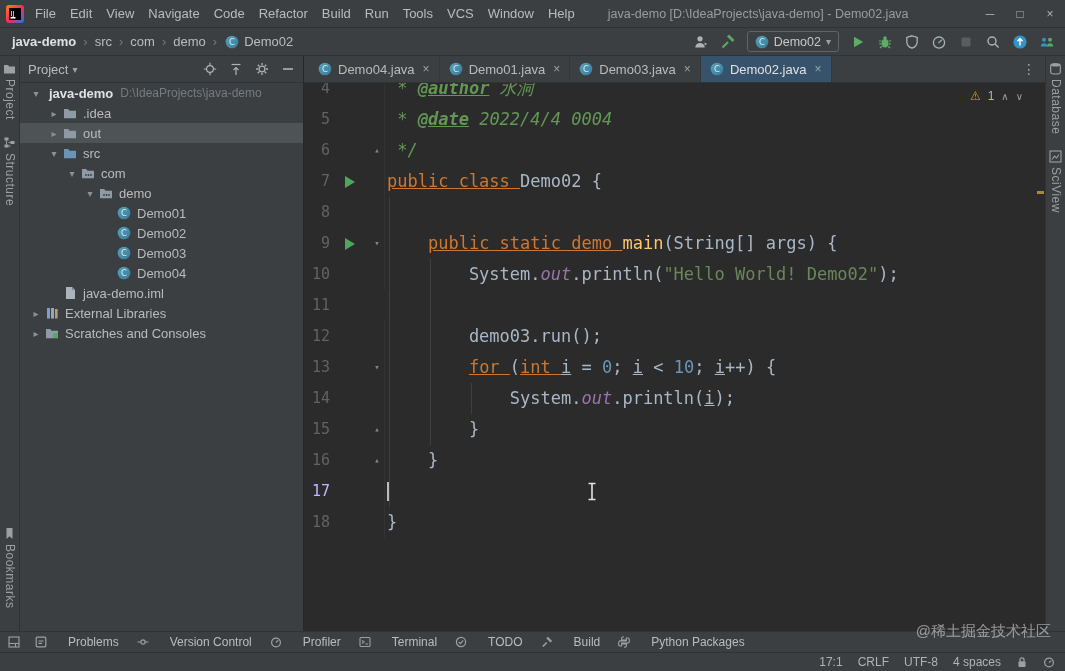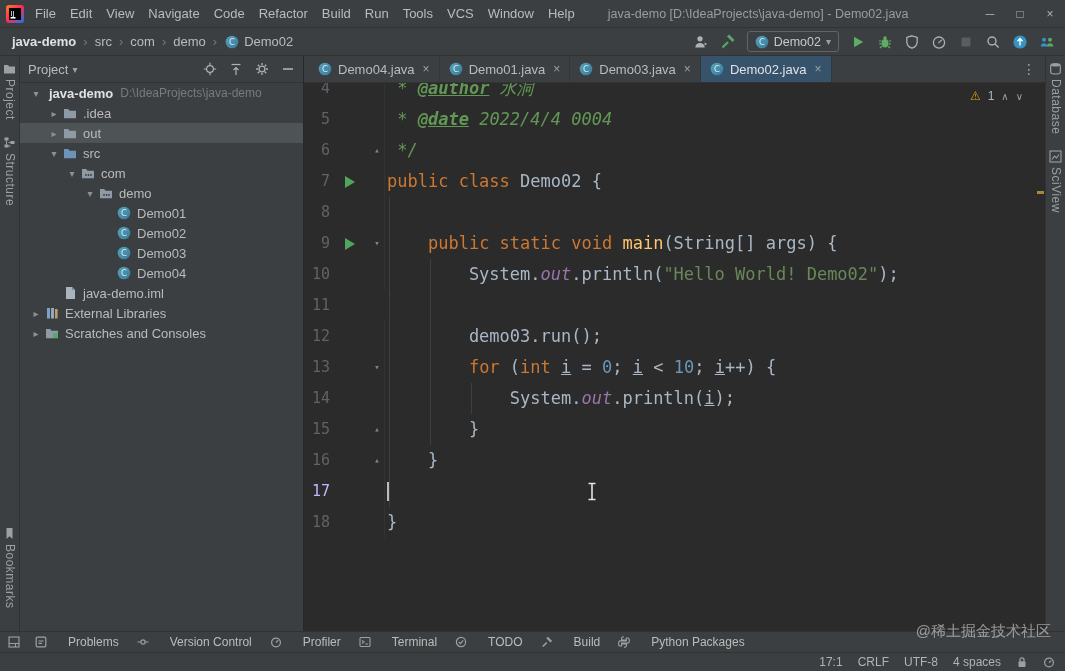--- a/index.html
+++ b/index.html
@@ -62,21 +62,21 @@
   .editor{flex:1;position:relative;overflow:hidden;font-family:"DejaVu Sans Mono","Liberation Mono",monospace;}
   .code-inner{position:relative;margin-top:-10px;}
   .code-line{display:flex;height:31px;line-height:31px;font-size:17px;white-space:pre;}
   .ln{width:26px;flex:none;text-align:right;color:#606366;font-size:15px;}
   .ln.caret-ln{color:#c4b5fd;}
   .run-slot{width:40px;flex:none;display:flex;align-items:center;justify-content:center;}
   .run-arrow{width:0;height:0;border-left:10px solid #4fa55b;border-top:6px solid transparent;border-bottom:6px solid transparent;}
   .fold-slot{width:14px;flex:none;display:flex;align-items:center;justify-content:center;color:#808589;font-size:9px;}
   .code-text{position:relative;flex:1;padding-left:2px;border-left:1px solid #313335;}
   .seg.def{color:#a9b7c6;}
-  .seg.kw{color:#cc7832;}
+  .seg.kw{color:#cc7832;text-decoration:underline;}
   .seg.str{color:#6a8759;}
   .seg.numlit{color:#6897bb;}
   .seg.cmt{color:#629755;font-style:italic;}
   .seg.tag{color:#629755;font-style:italic;font-weight:bold;text-decoration:underline;margin-top:20px;}
   .seg.field{color:#9876aa;font-style:italic;}
   .seg.method{color:#ffc66d;}
   .seg.under{color:#a9b7c6;text-decoration:underline;}
   .caret{position:absolute;left:2px;top:6px;width:2px;height:19px;background:#bcbcbc;}
   .indent-guide{position:absolute;width:1px;background:#3d4042;}
   .inspections{position:absolute;top:6px;right:22px;display:flex;align-items:center;gap:7px;font-size:12px;color:#a9b7c6;font-family:"Liberation Sans","DejaVu Sans",sans-serif;}
@@ -542,21 +542,21 @@
           </div>
           <span class="tab-more">⋮</span>
         </div>
       <div class="editor">
         <div class="code-inner">
             <div class="code-line"><span class="ln">4</span><span class="run-slot"></span><span class="fold-slot"></span><span class="code-text"><span class="seg cmt"> * </span><span class="seg tag">@author</span><span class="seg cmt"> 水洞</span></span></div>
             <div class="code-line"><span class="ln">5</span><span class="run-slot"></span><span class="fold-slot"></span><span class="code-text"><span class="seg cmt"> * </span><span class="seg tag">@date</span><span class="seg cmt"> 2022/4/4 0004</span></span></div>
             <div class="code-line"><span class="ln">6</span><span class="run-slot"></span><span class="fold-slot">▴</span><span class="code-text"><span class="seg cmt"> */</span></span></div>
             <div class="code-line"><span class="ln">7</span><span class="run-slot"><span class="run-arrow"></span></span><span class="fold-slot"></span><span class="code-text"><span class="seg kw">public class </span><span class="seg def">Demo02 {</span></span></div>
             <div class="code-line"><span class="ln">8</span><span class="run-slot"></span><span class="fold-slot"></span><span class="code-text"></span></div>
-            <div class="code-line"><span class="ln">9</span><span class="run-slot"><span class="run-arrow"></span></span><span class="fold-slot">▾</span><span class="code-text"><span class="seg def">    </span><span class="seg kw">public static void </span><span class="seg method">main</span><span class="seg def">(String[] args) {</span></span></div>
+            <div class="code-line"><span class="ln">9</span><span class="run-slot"><span class="run-arrow"></span></span><span class="fold-slot">▾</span><span class="code-text"><span class="seg def">    </span><span class="seg kw">public static demo </span><span class="seg method">main</span><span class="seg def">(String[] args) {</span></span></div>
             <div class="code-line"><span class="ln">10</span><span class="run-slot"></span><span class="fold-slot"></span><span class="code-text"><span class="seg def">        System.</span><span class="seg field">out</span><span class="seg def">.println(</span><span class="seg str">"Hello World! Demo02"</span><span class="seg def">);</span></span></div>
             <div class="code-line"><span class="ln">11</span><span class="run-slot"></span><span class="fold-slot"></span></div>
             <div class="code-line"><span class="ln">12</span><span class="run-slot"></span><span class="fold-slot"></span><span class="code-text"><span class="seg def">        demo03.run();</span></span></div>
             <div class="code-line"><span class="ln">13</span><span class="run-slot"></span><span class="fold-slot">▾</span><span class="code-text"><span class="seg def">        </span><span class="seg kw">for </span><span class="seg def">(</span><span class="seg kw">int </span><span class="seg under">i</span><span class="seg def"> = </span><span class="seg numlit">0</span><span class="seg def">; </span><span class="seg under">i</span><span class="seg def"> &lt; </span><span class="seg numlit">10</span><span class="seg def">; </span><span class="seg under">i</span><span class="seg def">++) {</span></span></div>
             <div class="code-line"><span class="ln">14</span><span class="run-slot"></span><span class="fold-slot"></span><span class="code-text"><span class="seg def">            System.</span><span class="seg field">out</span><span class="seg def">.println(</span><span class="seg under">i</span><span class="seg def">);</span></span></div>
             <div class="code-line"><span class="ln">15</span><span class="run-slot"></span><span class="fold-slot">▴</span><span class="code-text"><span class="seg def">        }</span></span></div>
             <div class="code-line"><span class="ln">16</span><span class="run-slot"></span><span class="fold-slot">▴</span><span class="code-text"><span class="seg def">    }</span></span></div>
             <div class="code-line"><span class="ln caret-ln">17</span><span class="run-slot"></span><span class="fold-slot"></span><span class="code-text"><span class="caret"></span></span></div>
             <div class="code-line"><span class="ln">18</span><span class="run-slot"></span><span class="fold-slot"></span><span class="code-text"><span class="seg def">}</span></span></div>
             <div class="indent-guide" style="left: 85px; top: 124px; height: 310px;"></div>

